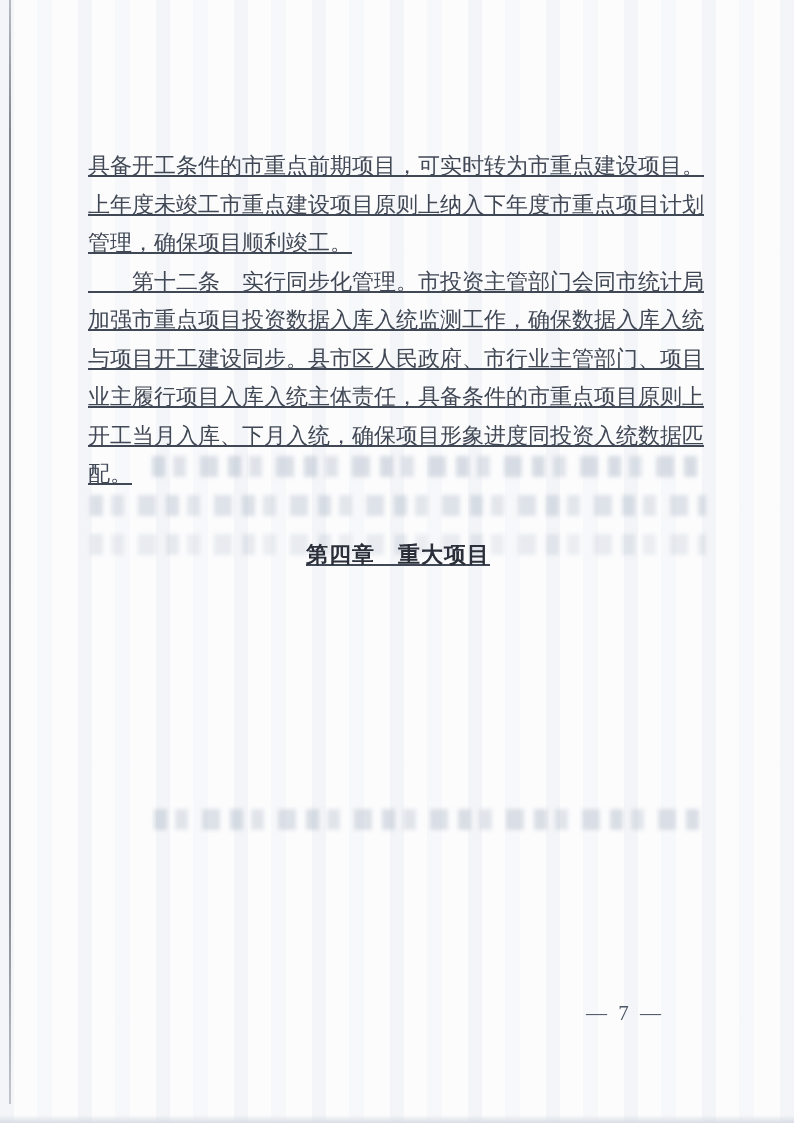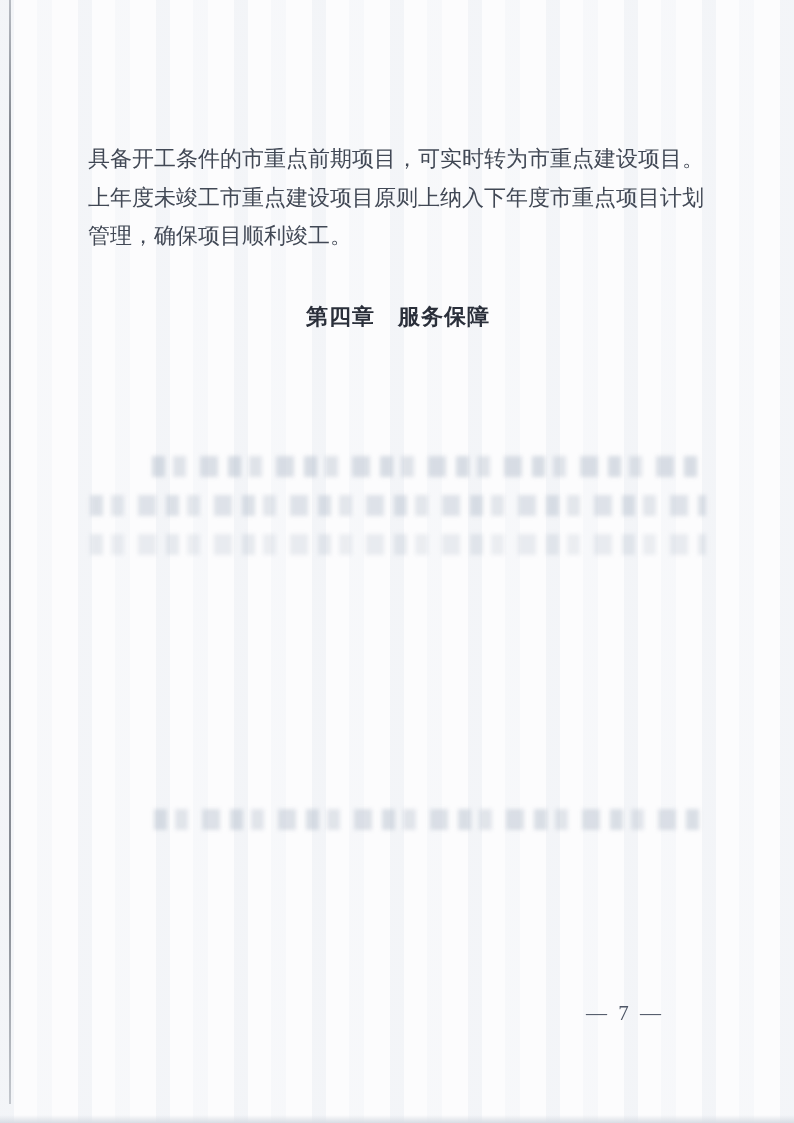--- a/index.html
+++ b/index.html
@@ -45,27 +45,28 @@
     bottom: 0;
     width: 100%;
     height: 8px;
     background: linear-gradient(to bottom, rgba(206, 211, 220, 0), #d9dde4);
     z-index: 1;
   }
   
   .content {
     position: absolute;
     left: 88px;
-    top: 140px;
+    top: 147px;
     width: 620px;
     font-size: 22px;
     line-height: 38.5px;
     color: #414855;
     text-align: justify;
     z-index: 3;
+    text-decoration: underline;
   }
   .content p {
     margin: 0;
     white-space: pre-wrap;
   }
   .chapter-heading {
     margin-top: 42px !important;
     text-align: center;
     font-weight: 700;
     color: #2a2f3a;
@@ -105,21 +106,27 @@
 </head>
 <body>
 
 <div class="scan-texture"></div>
 <div class="scan-edge-line"></div>
 
 <div class="content">
   <p>具备开工条件的市重点前期项目，可实时转为市重点建设项目。
 上年度未竣工市重点建设项目原则上纳入下年度市重点项目计划
 管理，确保项目顺利竣工。</p>
-  <p class="chapter-heading">第四章　服务保障</p>
+  <p>　　第十二条　实行同步化管理。市投资主管部门会同市统计局
+加强市重点项目投资数据入库入统监测工作，确保数据入库入统
+与项目开工建设同步。县市区人民政府、市行业主管部门、项目
+业主履行项目入库入统主体责任，具备条件的市重点项目原则上
+开工当月入库、下月入统，确保项目形象进度同投资入统数据匹
+配。</p>
+  <p class="chapter-heading">第四章　重大项目</p>
 </div>
 
 <div class="bleed bleed-a"></div>
 <div class="bleed bleed-b"></div>
 <div class="bleed bleed-c"></div>
 <div class="bleed bleed-d"></div>
 
 <div class="page-number">— 7 —</div>
 
 <div class="bottom-edge-shadow"></div>

